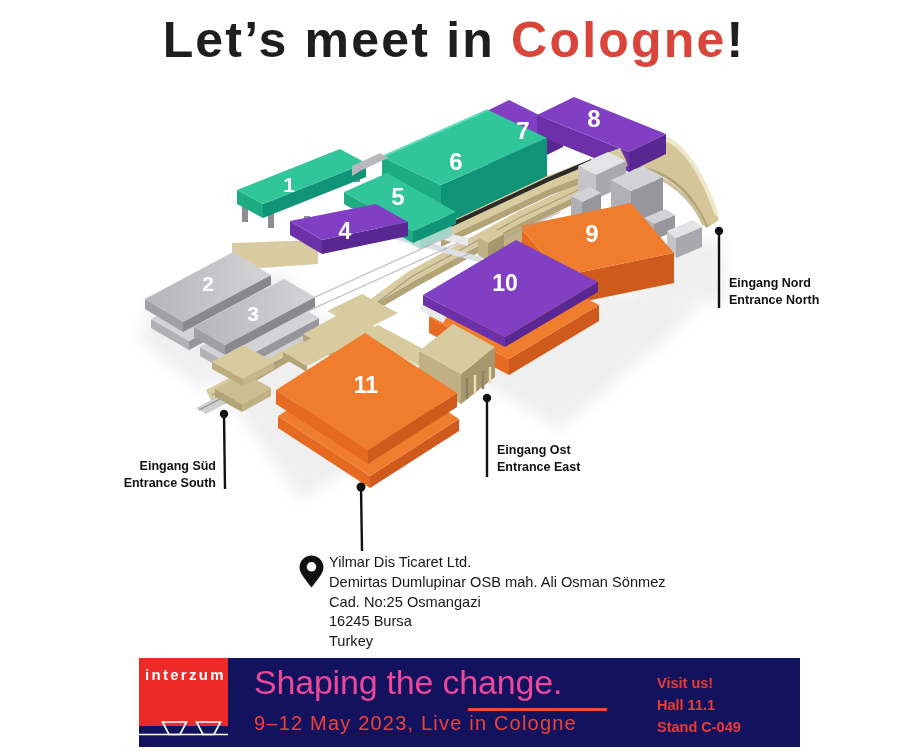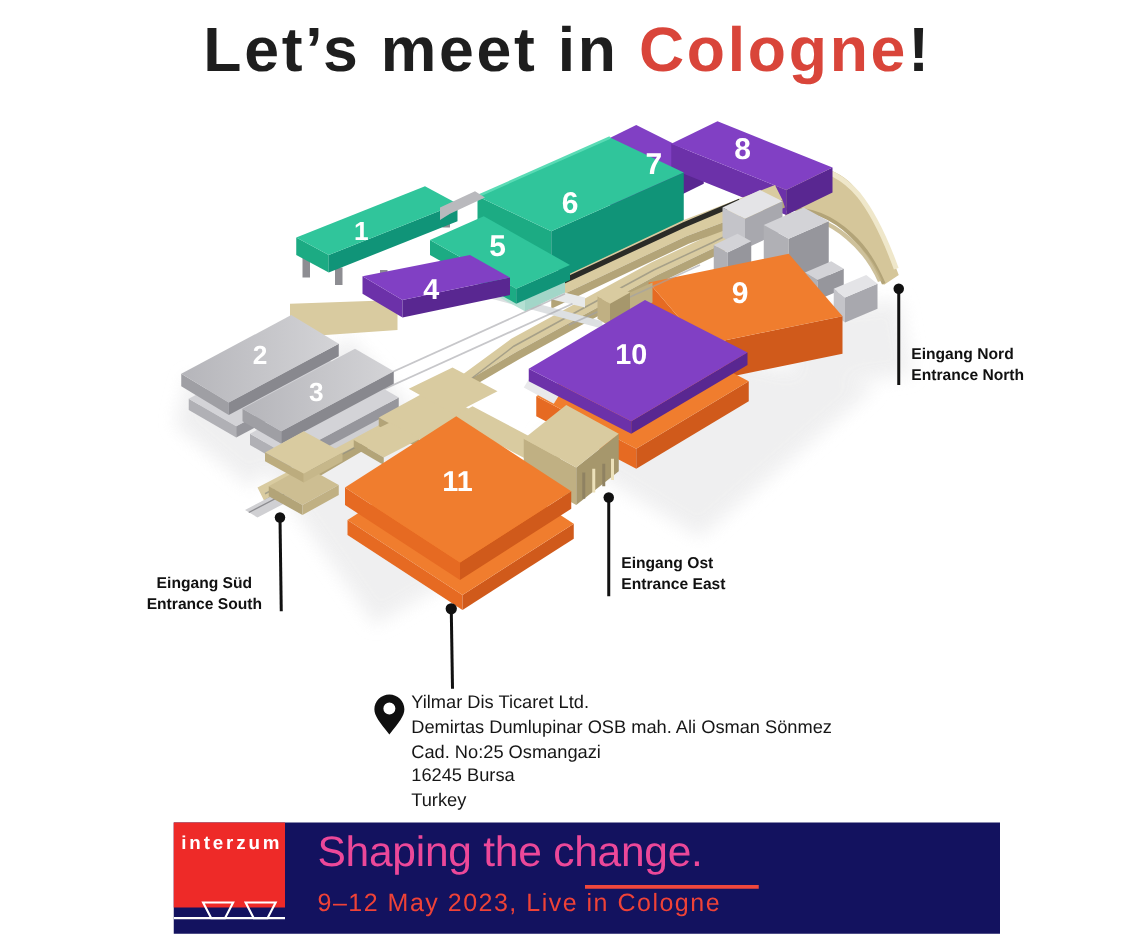--- a/index.html
+++ b/index.html
@@ -309,21 +309,21 @@
 <text x="592" y="242" font-size="24">9</text>
 <text x="505" y="291" font-size="23">10</text>
 <text x="366" y="393" font-size="23">11</text>
 </g>
 
 <path d="M311.5,555.5 C304.9,555.5 299.5,560.8 299.5,567.3 C299.5,572.6 303.6,577.5 311.5,587.5 C319.4,577.5 323.5,572.6 323.5,567.3 C323.5,560.8 318.1,555.5 311.5,555.5 Z M306.7,566.8 A4.8,4.8 0 1 0 316.3,566.8 A4.8,4.8 0 1 0 306.7,566.8 Z" fill="#101010" fill-rule="evenodd"></path>
 </svg>
 
 <div class="elabel" style="left:729px;top:275px;">Eingang Nord<br><span class="it">Entrance North</span></div>
 
-<div class="elabel" style="left:111px;top:458px;width:105px;text-align:center;">Eingang Süd<br><span class="it">Entrance South</span></div>
+<div class="elabel" style="left:111px;top:458px;width:105px;text-align:right;">Eingang Süd<br><span class="it">Entrance South</span></div>
 
 <div class="elabel" style="left:497px;top:442px;">Eingang Ost<br><span class="it">Entrance East</span></div>
 
 <div class="addr">Yilmar Dis Ticaret Ltd.<br>Demirtas Dumlupinar OSB mah. Ali Osman Sönmez<br>Cad. No:25 Osmangazi<br>16245 Bursa<br>Turkey</div>
 
 <div class="banner">
 
   <div class="redsq">
       <span class="iz">interzum</span>
   <svg width="89" height="89" viewBox="0 0 89 89" style="position:absolute;left:0;top:0">
@@ -334,13 +334,14 @@
     <polygon points="57.5,64 81.5,64 75,76.5 64,76.5"></polygon>
     </g>
   </svg>
   </div>
 
   <div class="shaping">Shaping the change.</div>
   <div class="chunder"></div>
 
   <div class="dates">9–12 May 2023, Live in Cologne</div>
 
+  <div class="visit">Visit us!<br>Hall 11.1<br>Stand C-049</div>
 </div>
 
 </body></html>

